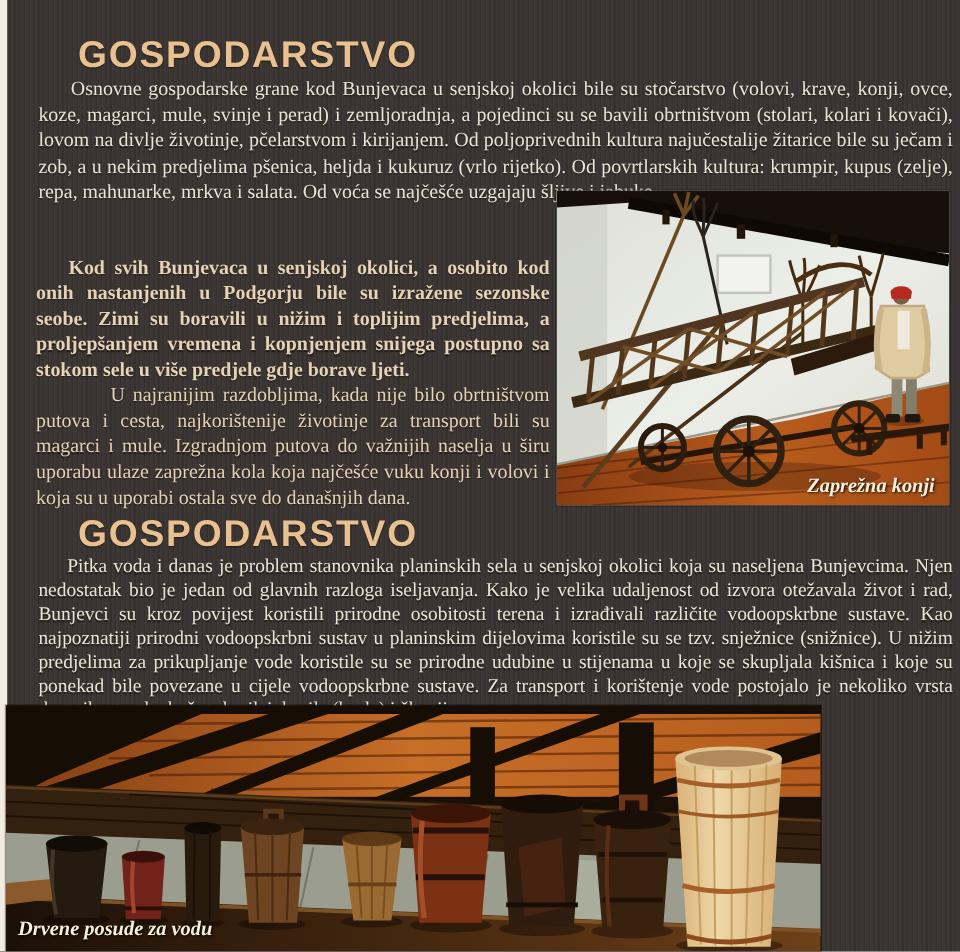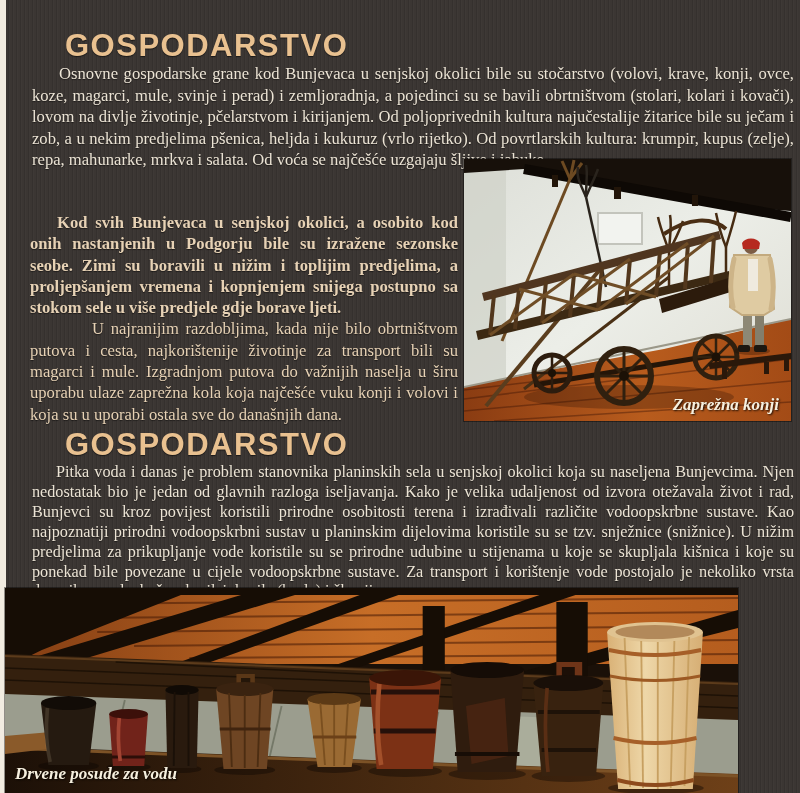--- a/index.html
+++ b/index.html
@@ -51,21 +51,21 @@
   #p-transport-2{text-indent:62px;margin-top:0px;}
   #h-vodoopskrba{left:61px;top:423px;}
   #p-vodoopskrba{left:32px;top:463px;width:762px;font-size:16.2px;line-height:19.9px;text-indent:24px;}
 
   .photo{
     position:absolute;
     overflow:hidden;
     box-shadow:0 0 0 1px rgba(0,0,0,.4), inset 0 0 14px rgba(0,0,0,.35);
   }
   #cart-photo{left:464px;top:159px;width:327px;height:262px;background:#e9eae4;}
-  #vessels-photo{left:5px;top:588px;width:733px;height:205px;background:#1a1008;}
+  #vessels-photo{left:5px;top:588px;width:679px;height:205px;background:#1a1008;}
   .photo svg{display:block;width:100%;height:100%;}
   .caption{
     position:absolute;
     font-family:"Liberation Serif", serif;
     font-style:italic;
     font-weight:700;
     color:#f6f0df;
     text-shadow:1px 1px 2px rgba(0,0,0,.8);
     white-space:nowrap;
   }

